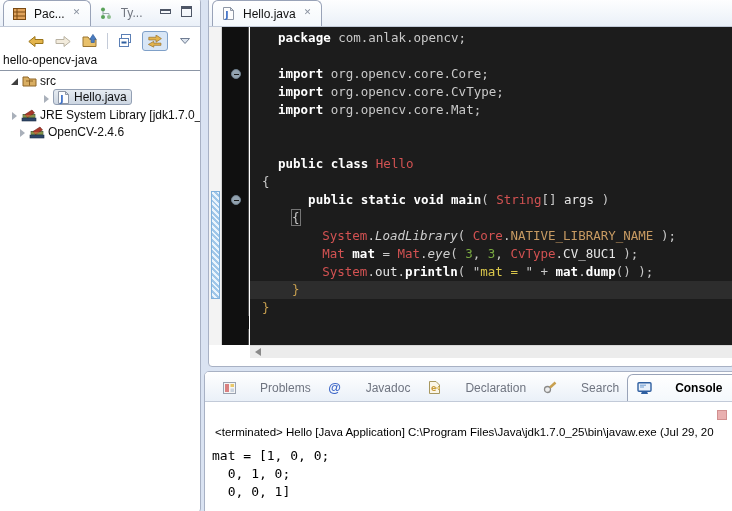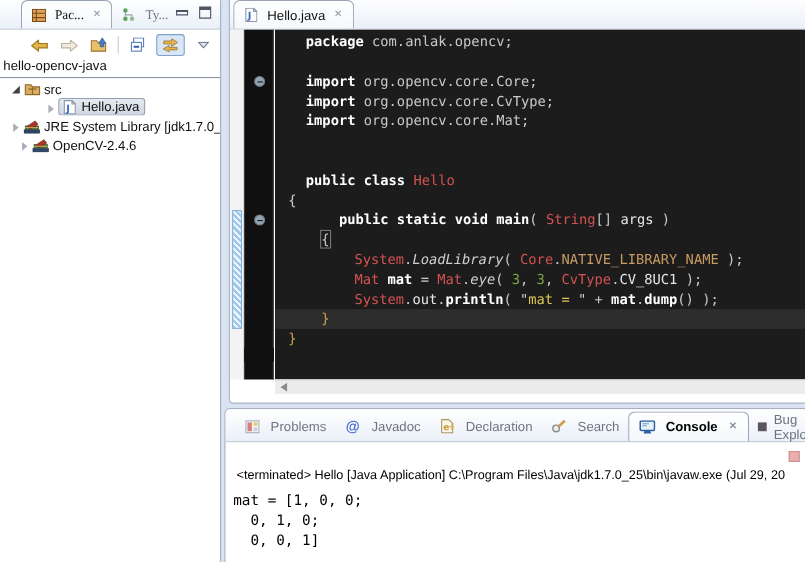--- a/index.html
+++ b/index.html
@@ -13,21 +13,21 @@
             border-bottom:1px solid #C2CAD8; display:flex; align-items:flex-end; }
   .vtab { display:flex; align-items:center; gap:4px; font-size:12px; padding:4px 7px; height:26px; }
   .vtab.active { background:linear-gradient(#FFFFFF,#F4F8FC); border:1px solid #99A3B8; border-bottom:none;
                  border-radius:6px 6px 0 0; color:#111; }
   .vtab.inactive { color:#70757F; border:none; }
   .closex { position:relative; width:11px; height:11px; margin-left:3px; }
   .closex::before { content:"✕"; position:absolute; left:1px; top:-1px; font-size:9px; color:#8A92A0; }
 
   
   #left-panel { left:-2px; top:-2px; width:203px; height:515px; }
-  #left-panel .tabbar { padding-left:20px;font-family:Liberation Serif, serif; }
+  #left-panel .tabbar { padding-left:4px; }
   .winbtns { position:absolute; right:8px; top:7px; display:flex; gap:10px; align-items:center; }
   .win-min { width:11px; height:5px; border:1px solid #4E5666; border-top-width:2px; }
   .win-max { width:11px; height:11px; border:1px solid #4E5666; border-top-width:3px; }
 
   #pe-toolbar { position:absolute; top:31px; right:5px; display:flex; gap:7px; align-items:center; height:22px; }
   .tbtn { display:flex; align-items:center; justify-content:center; width:20px; height:20px; }
   .tbtn.pressed { background:#D8E6F6; border:1px solid #7FA0C8; border-radius:3px; width:26px; }
   .tsep { width:1px; height:16px; background:#C4CBD8; }
 
   
@@ -73,21 +73,21 @@
   .tb { color:#C9C9C9; outline:1px solid #757575; }
   #hscroll { position:absolute; left:41px; right:0; top:347px; height:13px; background:#ECECEC;
              border-top:1px solid #D8D8D8; display:flex; align-items:center; }
   #hscroll .arr { width:0; height:0; margin-left:5px;
                   border-top:4px solid transparent; border-bottom:4px solid transparent; border-right:6px solid #8A8A8A; }
   #gutter-ext { position:absolute; left:13px; top:318px; width:27px; height:13px; background:#101010; }
 
   
   #bottom-panel { left:204px; top:371px; width:531px; height:143px; border-radius:5px 0 0 0; }
   #bottom-panel .tabbar { height:30px; padding-left:8px; }
-  .btab { display:flex; align-items:center; gap:6px; font-size:12px; color:#6F7480; padding:5px 8px; height:27px; }
+  .btab { display:flex; align-items:center; gap:20px; font-size:12px; color:#6F7480; padding:5px 8px; height:27px; }
   .btab.active { background:linear-gradient(#FFFFFF,#F4F8FC); border:1px solid #99A3B8; border-bottom:none;
                  border-radius:6px 6px 0 0; color:#000; font-weight:bold; }
   .bugsq { width:8px; height:8px; background:#5A5560; flex:none; }
   #terminate-btn { position:absolute; right:7px; top:38px; width:10px; height:10px;
                    background:#E9AFAF; border:1px solid #D18F8F; }
   #console-header { position:absolute; left:10px; top:54px; right:0; font-size:11.5px; color:#000; white-space:nowrap; }
   #console-output { position:absolute; left:7px; top:75px; font-family:"DejaVu Sans Mono",monospace;
                     font-size:13px; line-height:18px; color:#000; white-space:pre; }
 
   svg { display:block; }

